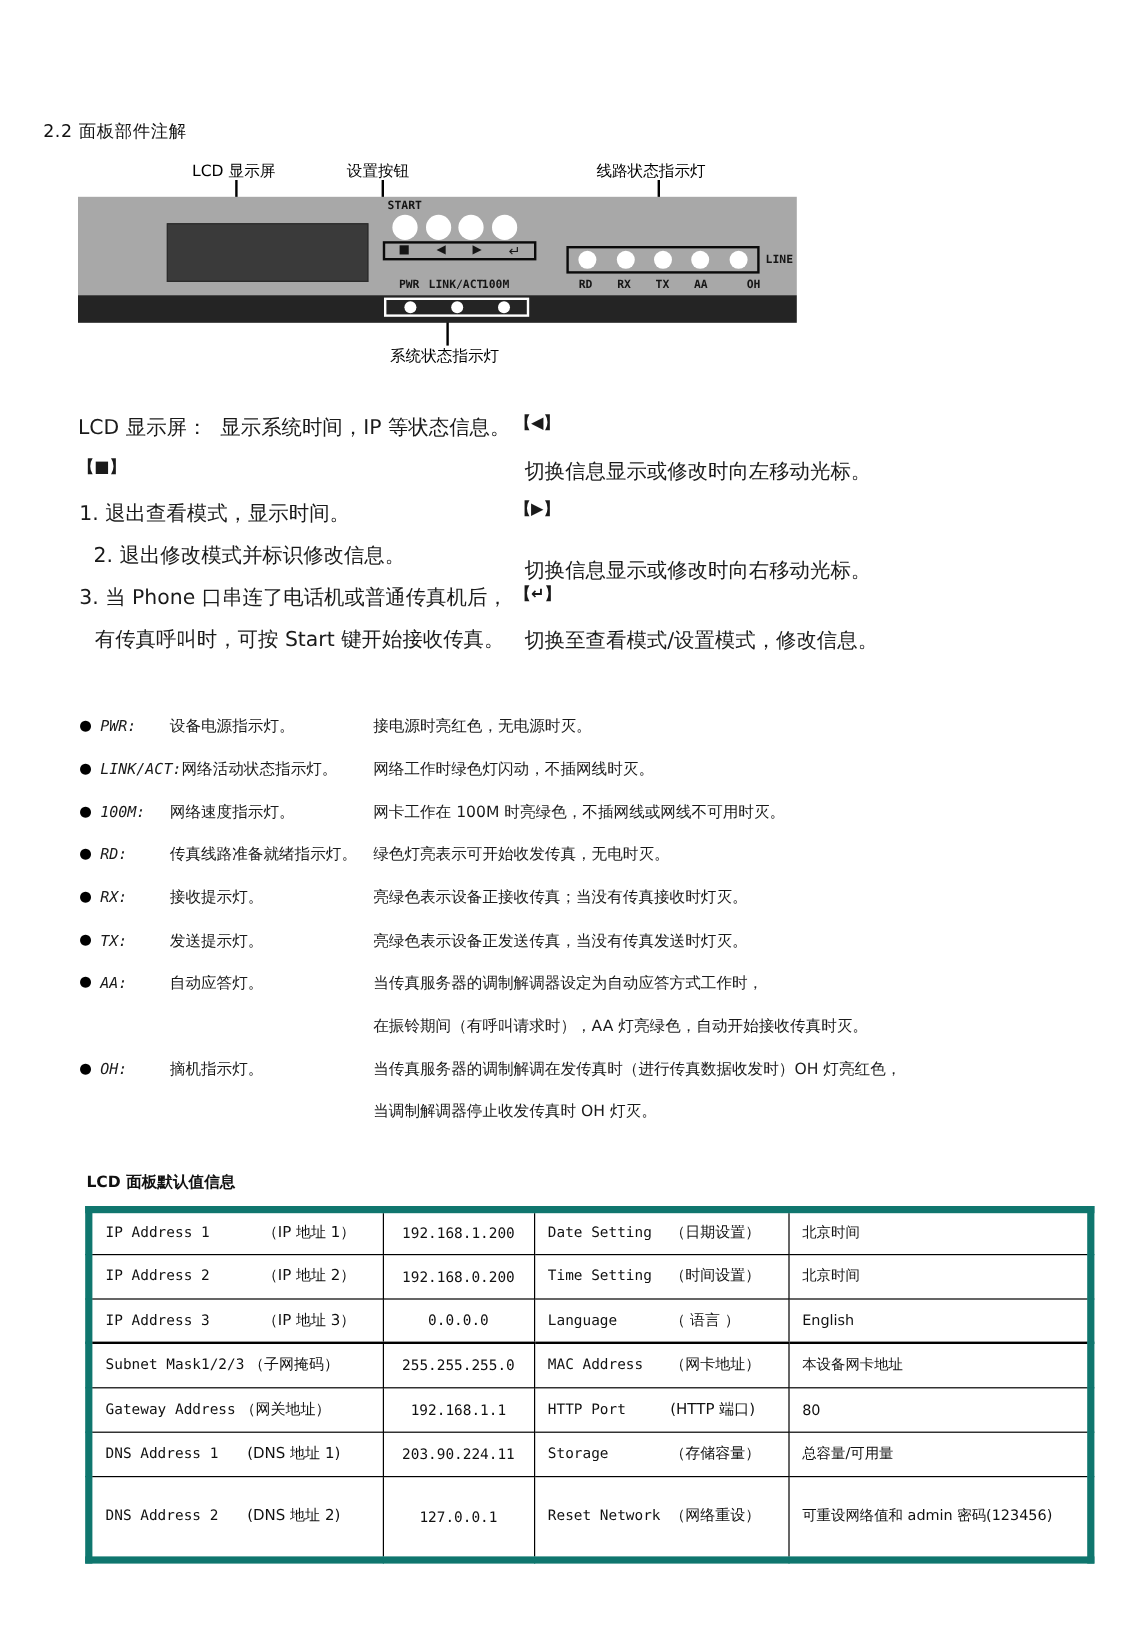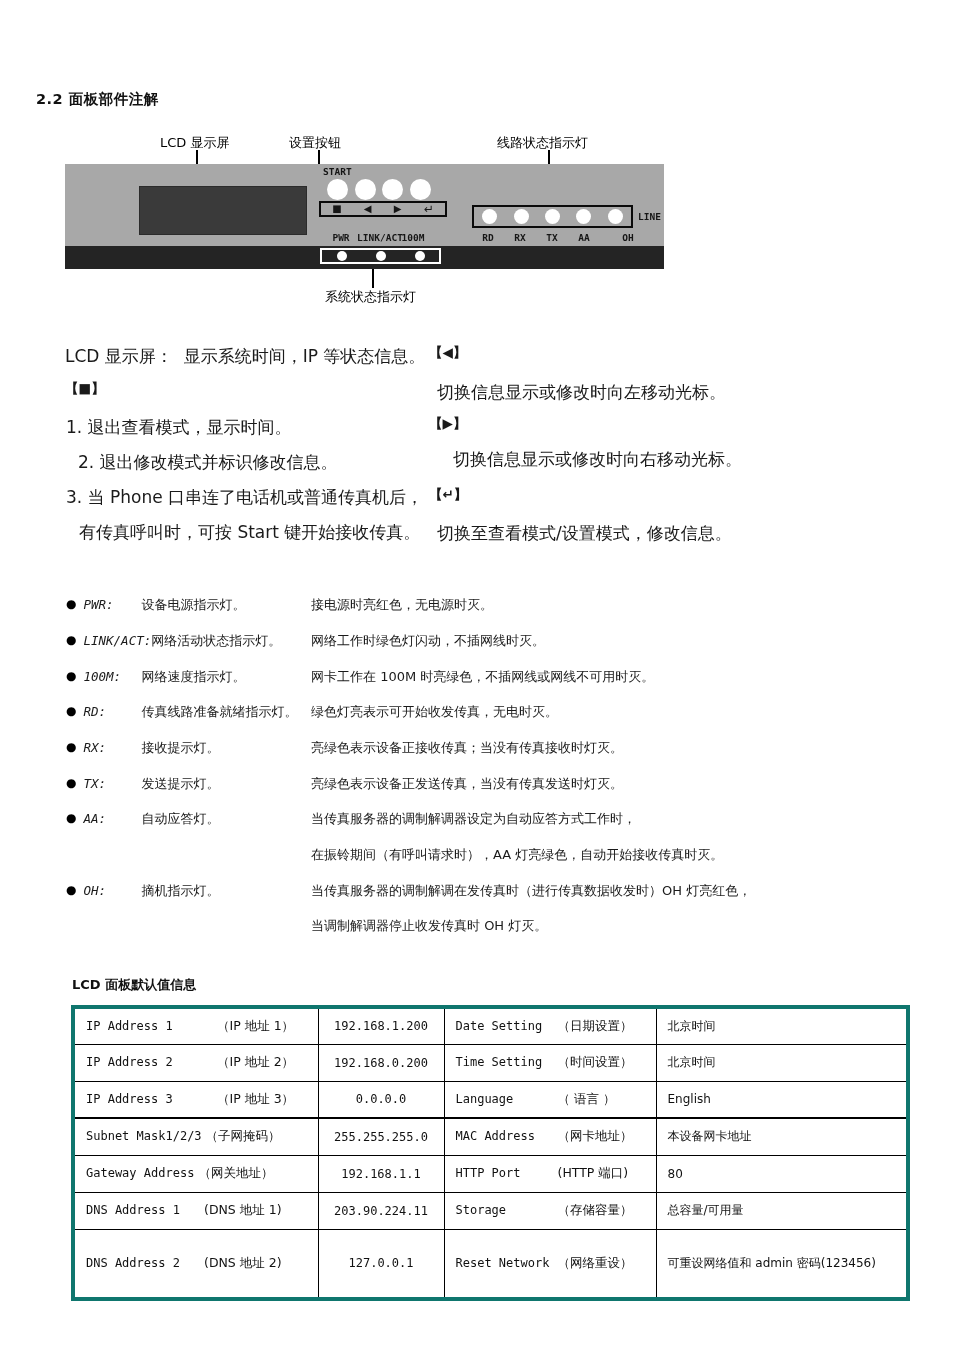--- a/index.html
+++ b/index.html
@@ -1,21 +1,21 @@
 <!DOCTYPE html>
 <html><head>
 <meta charset="utf-8">
 <style>
   html,body{margin:0;padding:0;background:#ffffff;}
   .page{position:relative;width:956px;height:1356px;background:#ffffff;overflow:hidden;
         font-family:"DejaVu Sans","Liberation Sans",sans-serif;color:#111;}
   .abs{position:absolute;}
 
   
-  .section-title{left:36px;top:90px;font-size:14.5px;font-weight:bold;letter-spacing:0.5px;text-align:center;}
+  .section-title{left:36px;top:100px;font-size:14.5px;font-weight:normal;letter-spacing:0.5px;text-align:center;}
   .table-title{left:72px;top:976px;font-size:13px;font-weight:bold;}
 
   
   .clabel{position:absolute;font-size:13px;color:#000;white-space:nowrap;}
   .cline{position:absolute;width:2px;background:#000;}
 
   
   .panel-body{position:absolute;left:65px;top:164px;width:599px;height:82px;background:#a8a8a8;}
   .front-strip{position:absolute;left:65px;top:246px;width:599px;height:23px;background:#242424;}
   .lcd-screen{position:absolute;left:139px;top:186px;width:168px;height:49px;background:#3a3a3a;border:1px solid #2b2b2b;box-sizing:border-box;}
@@ -41,21 +41,21 @@
   
   .led-item{position:absolute;left:66px;width:870px;font-size:13px;color:#1a1a1a;white-space:nowrap;}
   .bullet{display:inline-block;font-size:12px;margin-right:7px;color:#000;vertical-align:1px;}
   .led-name{display:inline-block;min-width:58px;font-family:"DejaVu Sans Mono","Liberation Mono",monospace;font-size:12.5px;font-style:italic;}
   .led-d1{display:inline-block;min-width:168px;}
   .led-d2{position:absolute;left:245px;top:0;}
   .led-cont{position:absolute;left:311px;font-size:13px;color:#1a1a1a;white-space:nowrap;}
 
   
   .defaults{position:absolute;left:71px;top:1005px;width:835px;border-collapse:collapse;
-        table-layout:fixed;border:4px solid #0f766e;font-size:12px;color:#111;}
+        table-layout:fixed;border:6px solid #0f766e;font-size:12px;color:#111;}
   .defaults td{border:1px solid #000;vertical-align:middle;padding:0 4px 0 11px;overflow:hidden;}
   .defaults tr{height:37px;}
   .defaults tr.tall{height:70px;}
   .defaults tr.thick td{border-top:2.5px solid #000;}
   .defaults td.val{text-align:center;padding:0;font-family:"DejaVu Sans Mono","Liberation Mono",monospace;}
   .en{display:inline-block;font-family:"DejaVu Sans Mono","Liberation Mono",monospace;font-size:12px;}
   .en.w131{min-width:131px;}
   .en.w118{min-width:118px;}
   .en.c3w{min-width:102px;}
   .en.nat{margin-right:4px;}
@@ -127,21 +127,21 @@
     <div class="drow" style="left:65px;top:345px;">LCD 显示屏：  显示系统时间，IP 等状态信息。</div>
     <div class="drow sym" style="left:65px;top:380px;">【■】</div>
     <div class="drow" style="left:66px;top:416px;">1. 退出查看模式，显示时间。</div>
     <div class="drow" style="left:66px;top:451px;margin-left:12px;">2. 退出修改模式并标识修改信息。</div>
     <div class="drow" style="left:66px;top:486px;">3. 当 Phone 口串连了电话机或普通传真机后，</div>
     <div class="drow" style="left:79px;top:521px;">有传真呼叫时，可按 Start 键开始接收传真。</div>
 
     <div class="drow sym" style="left:429px;top:344px;">【◀】</div>
     <div class="drow" style="left:437px;top:381px;">切换信息显示或修改时向左移动光标。</div>
     <div class="drow sym" style="left:429px;top:415px;">【▶】</div>
-    <div class="drow" style="left:437px;top:448px;margin-left:16px;">切换信息显示或修改时向右移动光标。</div>
+    <div class="drow" style="left:437px;top:464px;">切换信息显示或修改时向右移动光标。</div>
     <div class="drow sym" style="left:429px;top:486px;">【↵】</div>
     <div class="drow" style="left:437px;top:522px;">切换至查看模式/设置模式，修改信息。</div>
   </div>
 
   <div>
     <div class="led-item" style="top:596px;">
       <span class="bullet">●</span><span class="led-name">PWR:</span><span class="led-d1">设备电源指示灯。</span><span class="led-d2">接电源时亮红色，无电源时灭。</span>
     </div>
     <div class="led-item" style="top:632px;">
       <span class="bullet">●</span><span class="led-name">LINK/ACT:</span><span class="led-d1">网络活动状态指示灯。</span><span class="led-d2">网络工作时绿色灯闪动，不插网线时灭。</span>

